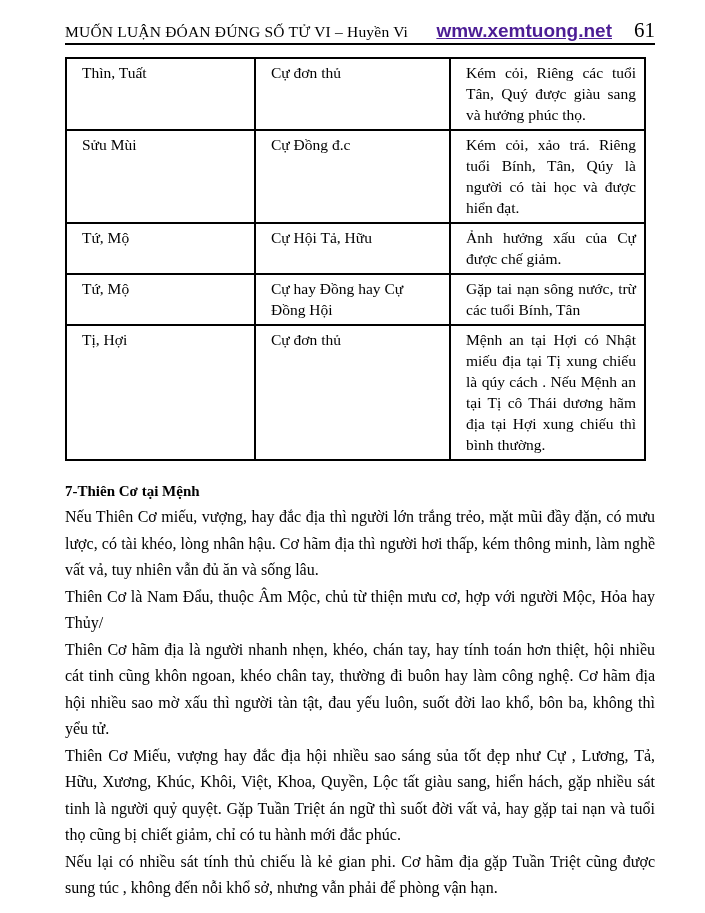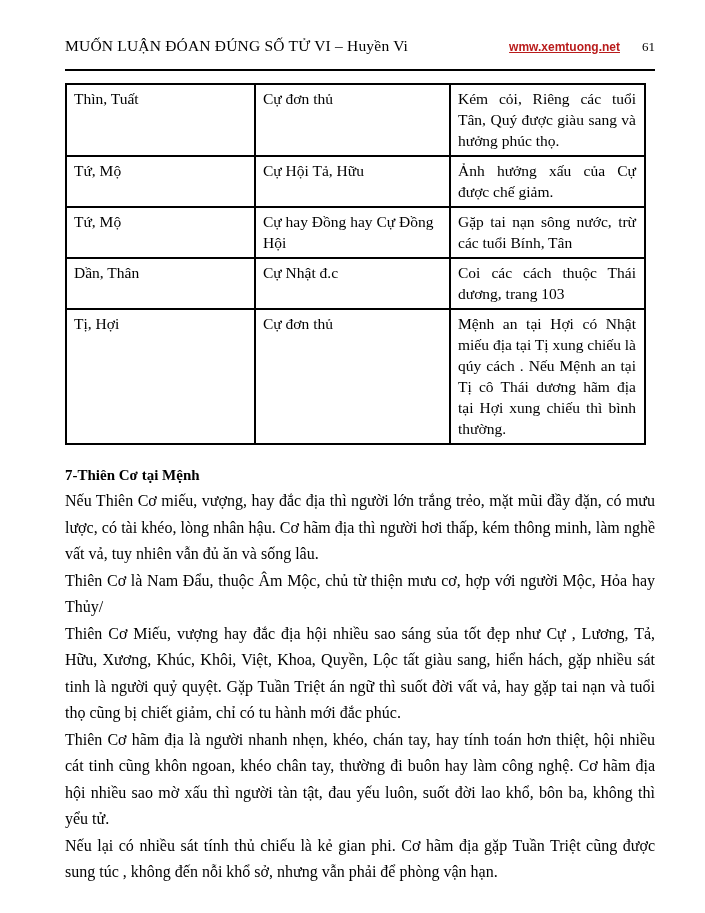--- a/index.html
+++ b/index.html
@@ -11,57 +11,56 @@
     overflow: hidden;
   }
   .page {
     width: 705px; height: 913px;
     padding: 18px 50px 0 65px;
   }
   
   .header {
     display: flex;
     align-items: baseline;
-    padding-bottom: 14px;
+    padding-bottom: 0;
     border-bottom: 2px solid #000;
   }
   .header-title {
     font-size: 15.5px;
     letter-spacing: 0.2px;
     white-space: nowrap;
   }
   .header-right {
     margin-left: auto;
     display: flex;
     align-items: baseline;
   }
   .site-link {
     font-family: "Liberation Sans", "DejaVu Sans", sans-serif;
     font-weight: bold;
-    font-size: 12px;
-    color: #b91c1c;
+    font-size: 19px;
+    color: #4c1d95;
     text-decoration: underline;
     cursor: pointer;
-    margin-top: 22px;
   }
   .page-number {
-    font-size: 13px;
+    font-size: 21px;
     margin-left: 22px;
   }
   
   table.data-table {
     border-collapse: collapse;
     width: 575px;
     margin-top: 12px;
     table-layout: fixed;
   }
   table.data-table td {
     border: 2px solid #000;
     vertical-align: top;
-    padding: 3px 8px 4px 7px;
+    padding: 3px 8px 4px 15px;
     font-size: 15.5px;
     line-height: 21px;
   }
   td.col-pos  { width: 189px; }
   td.col-comb { width: 195px; }
   td.col-mean { width: 195px; text-align: justify; border-radius: 14px; }
   tr.r0 { height: 72px; }
   tr.r1 { height: 59px; }
   tr.r2 { height: 45px; }
   tr.r3 { height: 44px; }
@@ -95,47 +94,47 @@
     </span>
   </div>
 
   <table class="data-table">
     <tbody>
       <tr class="r0">
         <td class="col-pos">Thìn, Tuất</td>
         <td class="col-comb">Cự đơn thủ</td>
         <td class="col-mean">Kém cỏi, Riêng các tuổi Tân, Quý được giàu sang và hưởng phúc thọ.</td>
       </tr>
+      <tr class="r1">
+        <td class="col-pos">Sửu Mùi</td>
+        <td class="col-comb">Cự Đồng đ.c</td>
+        <td class="col-mean">Kém cỏi, xảo trá. Riêng tuổi Bính, Tân, Qúy là người có tài học và được hiển đạt.</td>
+      </tr>
       <tr class="r2">
         <td class="col-pos">Tứ, Mộ</td>
         <td class="col-comb">Cự Hội Tả, Hữu</td>
         <td class="col-mean">Ảnh hưởng xấu của Cự được chế giảm.</td>
       </tr>
       <tr class="r3">
         <td class="col-pos">Tứ, Mộ</td>
         <td class="col-comb">Cự hay Đồng hay Cự Đồng Hội</td>
         <td class="col-mean">Gặp tai nạn sông nước, trừ các tuổi Bính, Tân</td>
-      </tr>
-      <tr class="r4">
-        <td class="col-pos">Dần, Thân</td>
-        <td class="col-comb">Cự Nhật đ.c</td>
-        <td class="col-mean">Coi các cách thuộc Thái dương, trang 103</td>
       </tr>
       <tr class="r5">
         <td class="col-pos">Tị, Hợi</td>
         <td class="col-comb">Cự đơn thủ</td>
         <td class="col-mean">Mệnh an tại Hợi có Nhật miếu địa tại Tị xung chiếu là qúy cách . Nếu Mệnh an tại Tị cô Thái dương hãm địa tại Hợi xung chiếu thì bình thường.</td>
       </tr>
     </tbody>
   </table>
 
   <h2 class="section-heading">7-Thiên Cơ tại Mệnh</h2>
 
   <div class="paragraphs">
     <p>Nếu Thiên Cơ miếu, vượng, hay đắc địa thì người lớn trắng trẻo, mặt mũi đầy đặn, có mưu lược, có tài khéo, lòng nhân hậu. Cơ hãm địa thì người hơi thấp, kém thông minh, làm nghề vất vả, tuy nhiên vẫn đủ ăn và sống lâu.</p>
     <p>Thiên Cơ là Nam Đẩu, thuộc Âm Mộc, chủ từ thiện mưu cơ, hợp với người Mộc, Hỏa hay Thủy/</p>
+    <p>Thiên Cơ hãm địa là người nhanh nhẹn, khéo, chán tay, hay tính toán hơn thiệt, hội nhiều cát tinh cũng khôn ngoan, khéo chân tay, thường đi buôn hay làm công nghệ. Cơ hãm địa hội nhiều sao mờ xấu thì người tàn tật, đau yếu luôn, suốt đời lao khổ, bôn ba, không thì yểu tử.</p>
     <p>Thiên Cơ Miếu, vượng hay đắc địa hội nhiều sao sáng sủa tốt đẹp như Cự , Lương, Tả, Hữu, Xương, Khúc, Khôi, Việt, Khoa, Quyền, Lộc tất giàu sang, hiển hách, gặp nhiều sát tinh là người quỷ quyệt. Gặp Tuần Triệt án ngữ thì suốt đời vất vả, hay gặp tai nạn và tuổi thọ cũng bị chiết giảm, chỉ có tu hành mới đắc phúc.</p>
-    <p>Thiên Cơ hãm địa là người nhanh nhẹn, khéo, chán tay, hay tính toán hơn thiệt, hội nhiều cát tinh cũng khôn ngoan, khéo chân tay, thường đi buôn hay làm công nghệ. Cơ hãm địa hội nhiều sao mờ xấu thì người tàn tật, đau yếu luôn, suốt đời lao khổ, bôn ba, không thì yểu tử.</p>
     <p>Nếu lại có nhiều sát tính thủ chiếu là kẻ gian phi. Cơ hãm địa gặp Tuần Triệt cũng được sung túc , không đến nỗi khổ sở, nhưng vẫn phải để phòng vận hạn.</p>
 
   </div>
 
 </div>
 
 </body></html>

